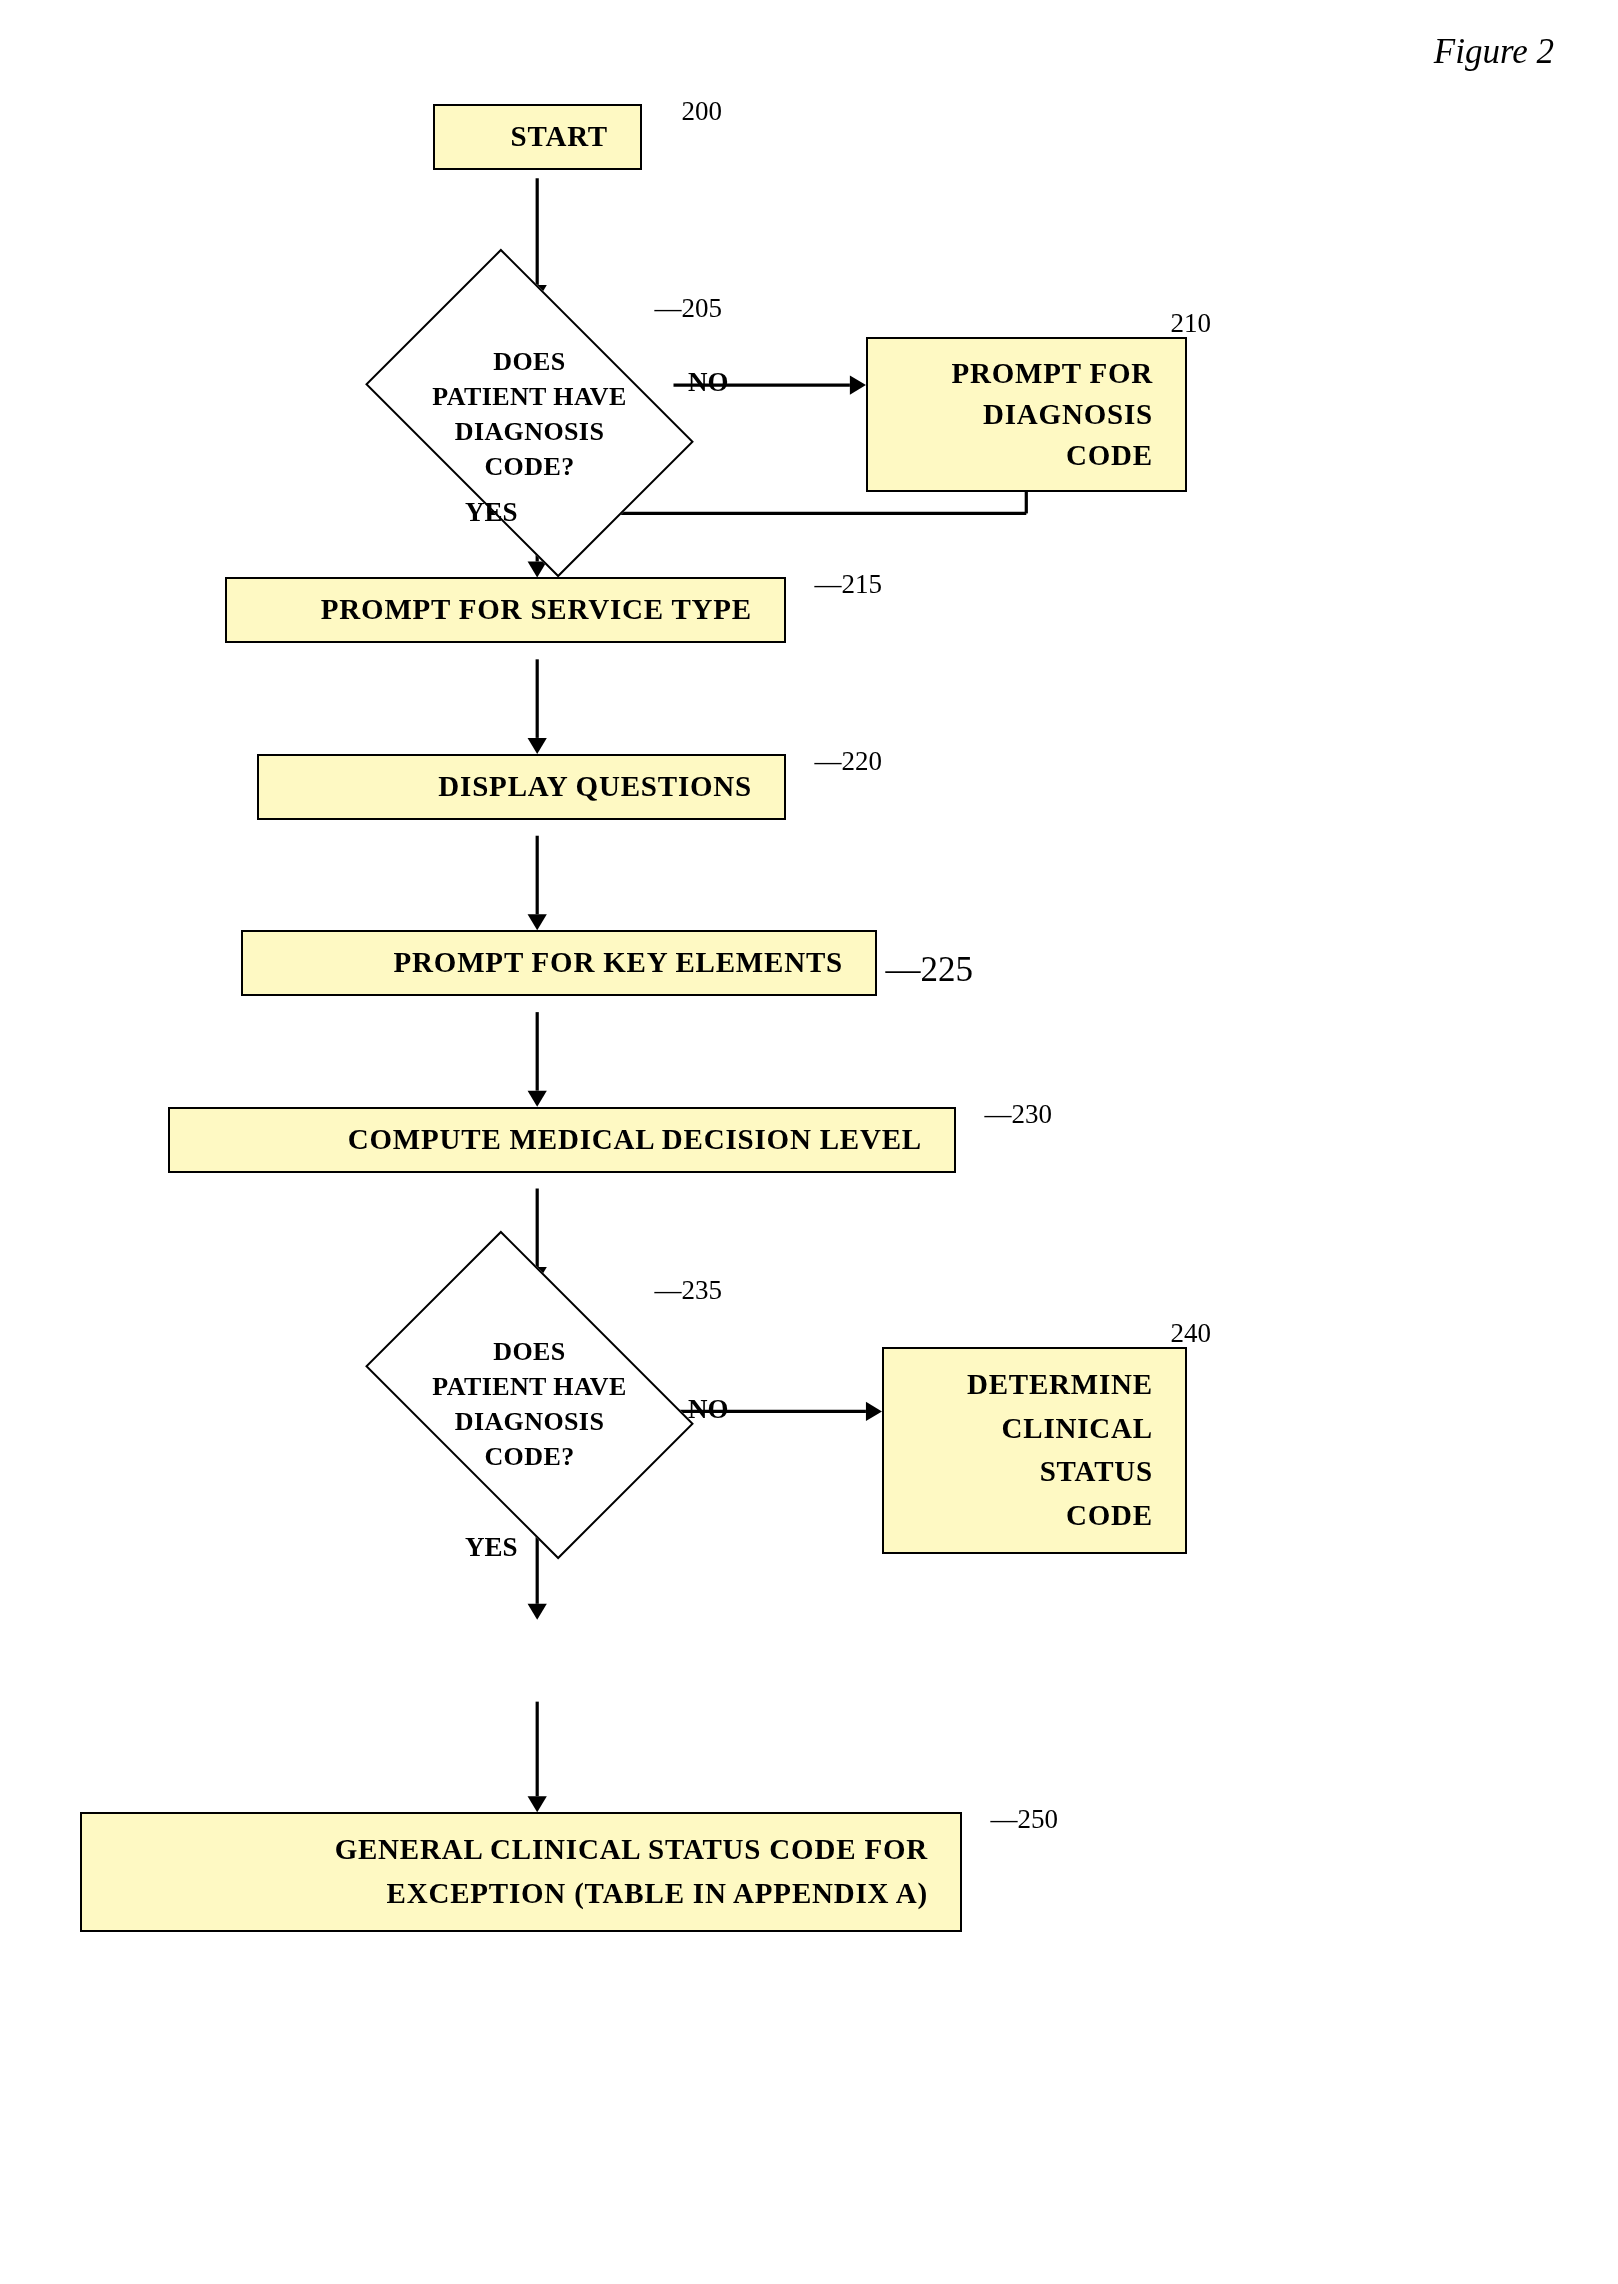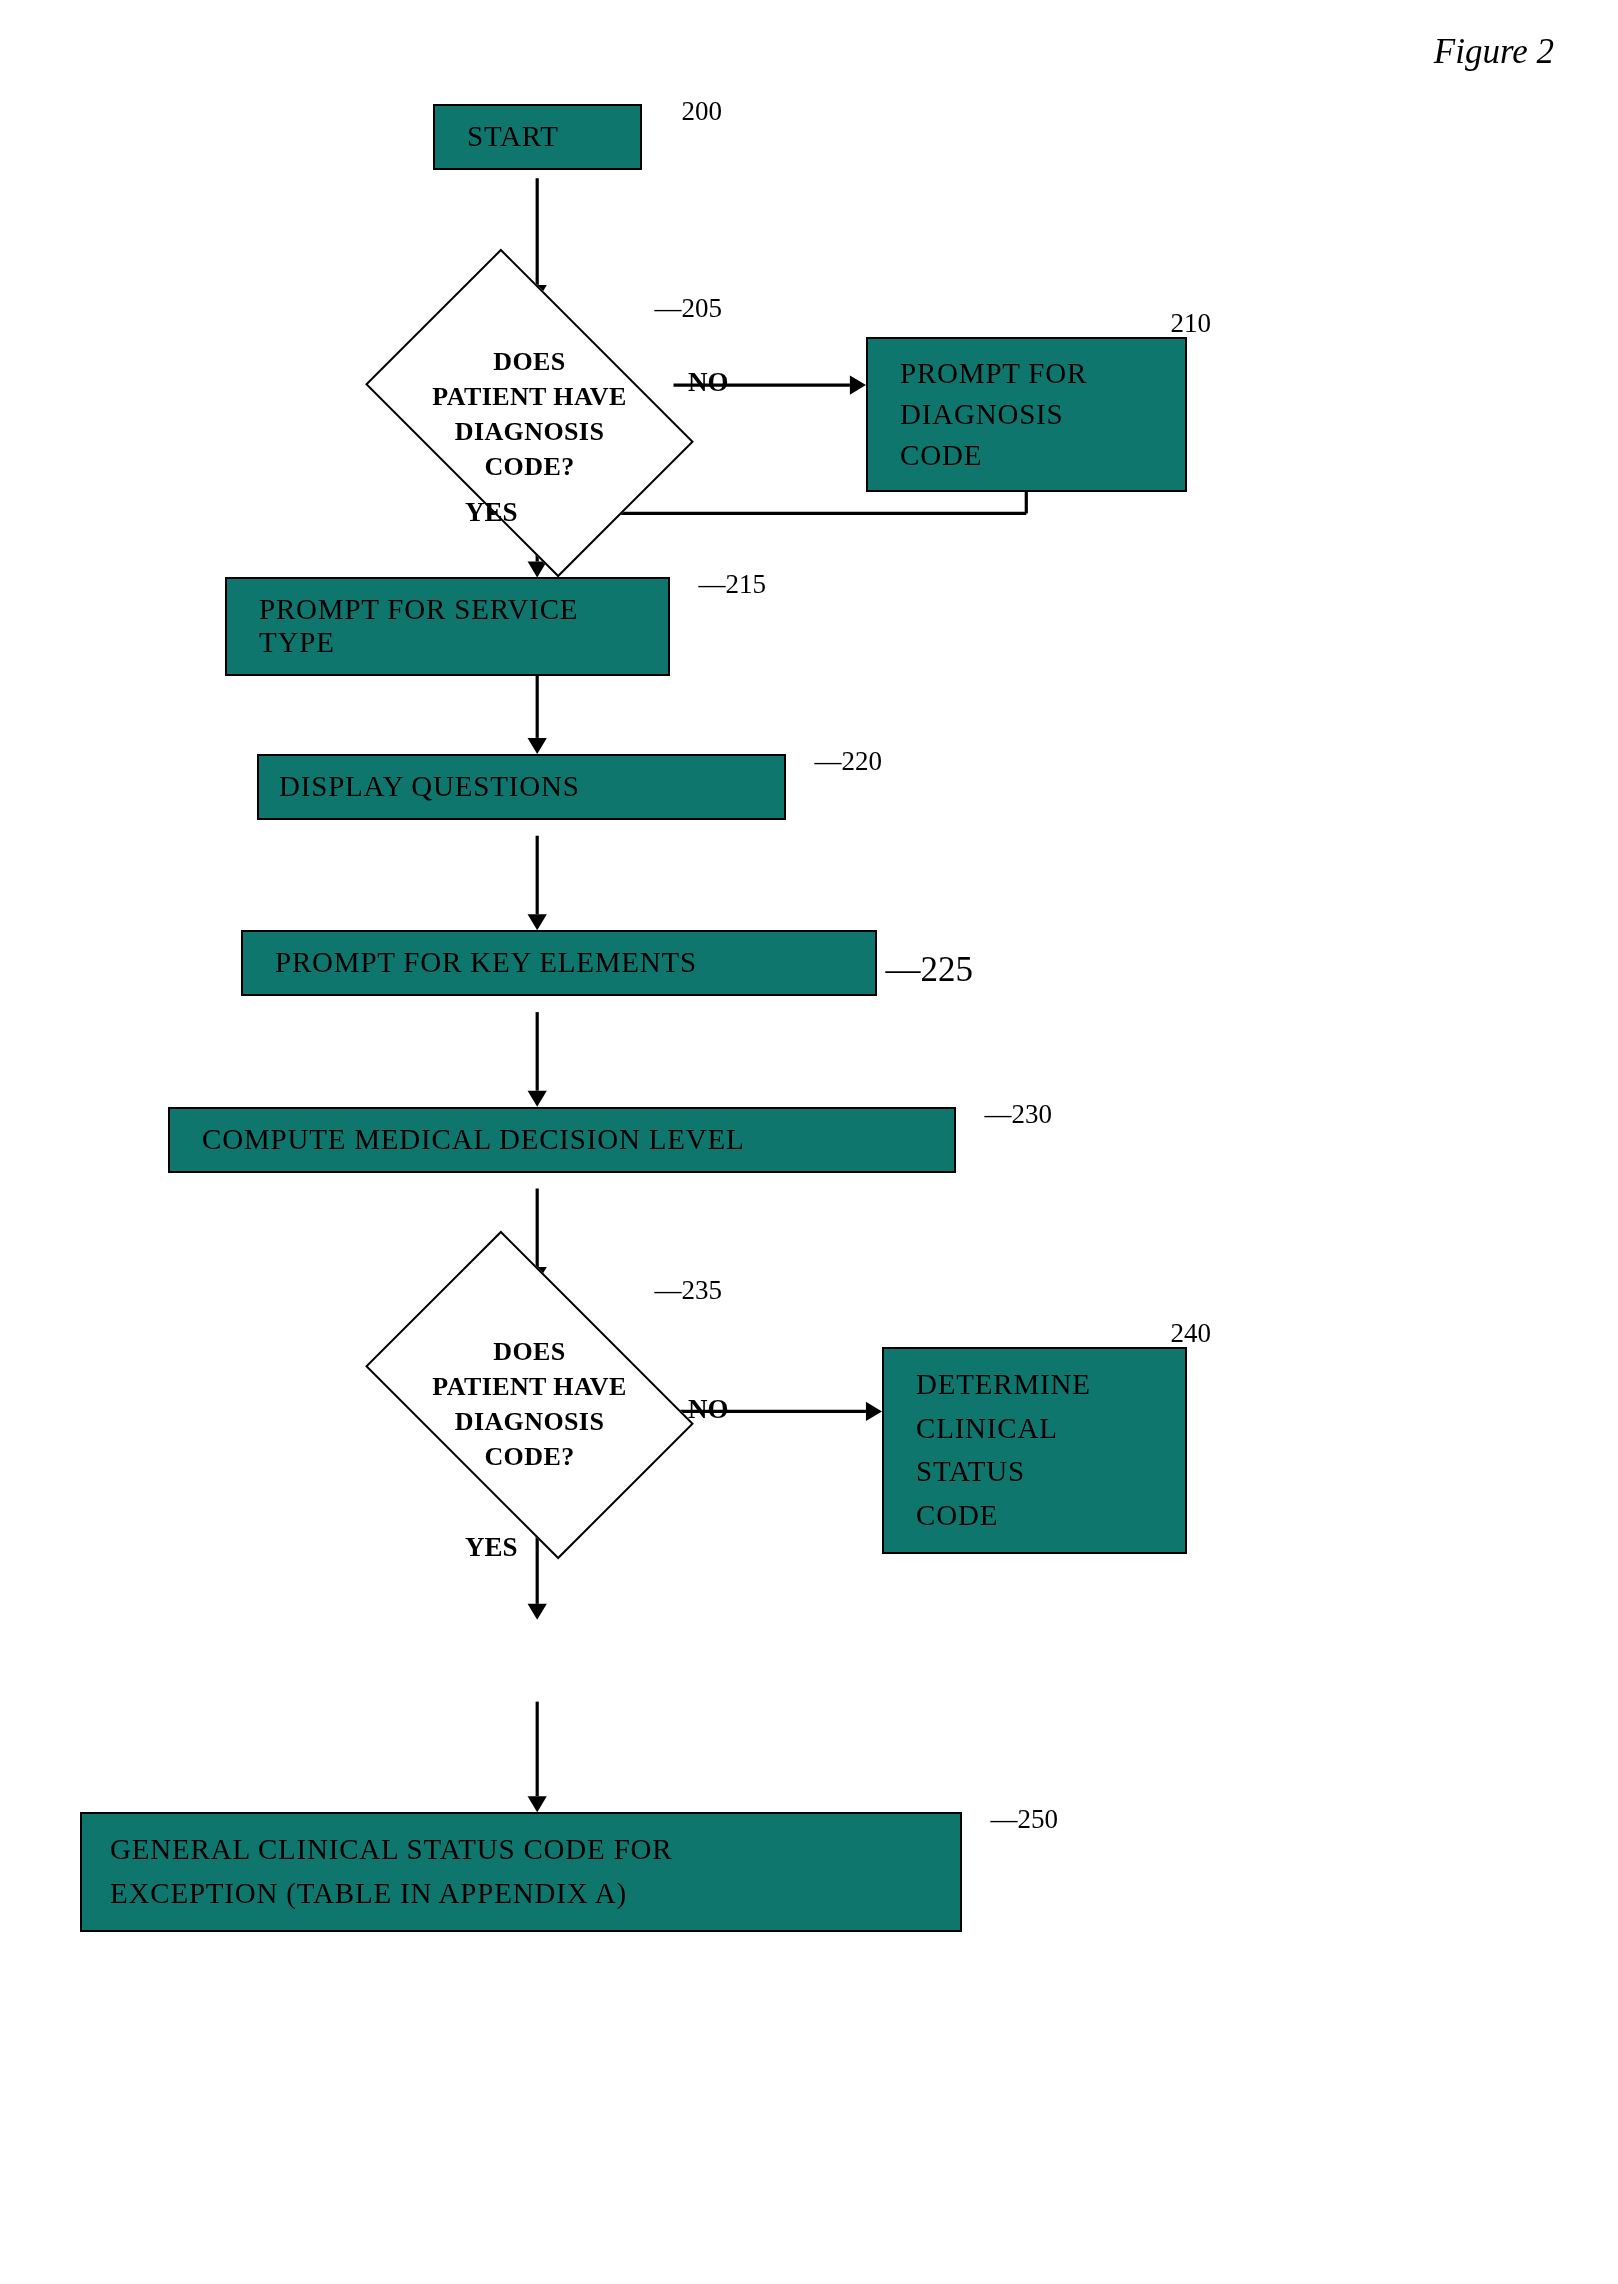--- a/index.html
+++ b/index.html
@@ -17,34 +17,34 @@
       top: 32px;
       right: 64px;
       font-size: 35px;
       font-style: italic;
     }
 
     
     .fc-box {
       border: 2.4px solid #000;
       padding: 14.4px 32px;
-      text-align: left;
+      text-align: right;
       font-size: 29px;
-      font-weight: normal;
+      font-weight: bold;
       letter-spacing: 0.8px;
-      background: #0f766e;
+      background: #fef9c3;
       position: relative;
     }
 
     .fc-box-start {
       width: 209px;
     }
 
     .fc-box-wide {
-      width: 445px;
+      width: 561px;
     }
 
     .fc-diamond {
       width: 273px;
       height: 192px;
       background: #fff;
       border: 2.4px solid #000;
       transform: rotate(45deg);
       position: absolute;
     }

